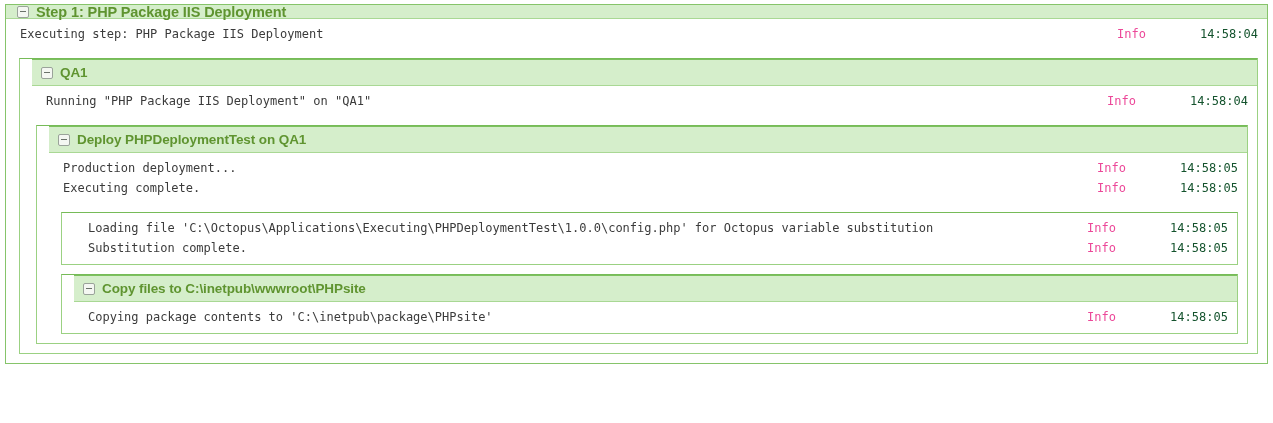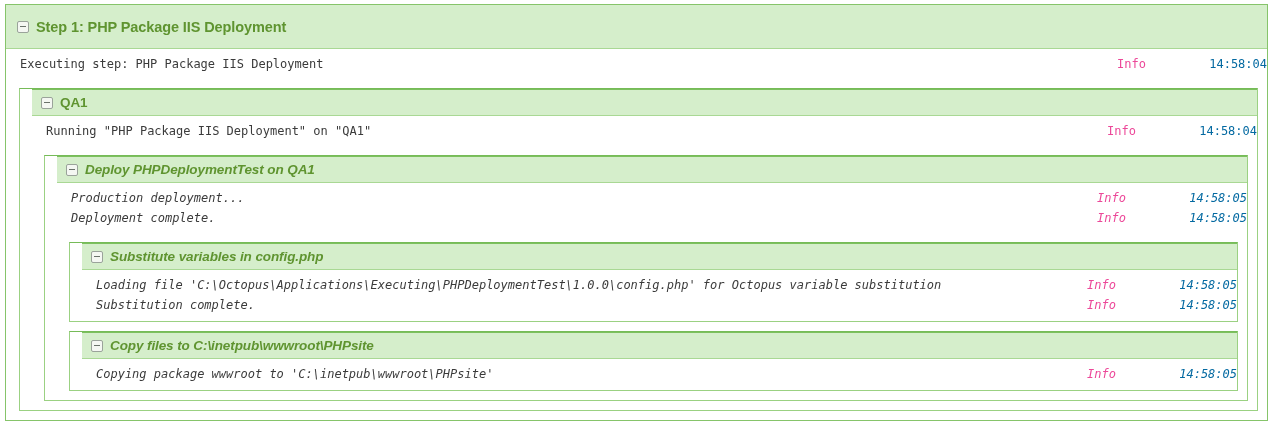--- a/index.html
+++ b/index.html
@@ -30,37 +30,37 @@
     background: #ffffff;
     box-sizing: border-box;
   }
   .block.nested {
     border: 1px solid #9bd182;
     border-top: 1px solid #76bb58;
     margin: 7px 7px 7px 12px;
     padding-left: 12px;
   }
   .block.level1.nested { margin: 8px 9px 9px 13px; }
-  .block.level2.nested { margin: 8px 9px 9px 12px; font-style: italic; }
+  .block.level2.nested { margin: 8px 9px 9px 4px; }
   .block.level3.nested { margin: 8px 9px 9px 12px; }
 
   
   .block-header {
     background: #d5eecb;
     border-top: 1px solid #7cc05e;
     border-bottom: 1px solid #a9d894;
     height: 27px;
     display: flex;
     align-items: center;
     padding-left: 9px;
     box-sizing: border-box;
   }
   .block.root > .block-header {
     border-top: none;
-    height: 44px;
+    height: 14px;
     padding-left: 11px;
   }
 
   
   .toggle-icon {
     width: 12px;
     height: 12px;
     min-width: 12px;
     border: 1px solid #9aa39a;
     border-radius: 2px;
@@ -114,22 +114,22 @@
   }
   .log-category {
     flex: 0 0 auto;
     width: 74px;
     text-align: left;
     color: #ec4899;
   }
   .log-time {
     flex: 0 0 auto;
     width: 76px;
-    text-align: right;
-    color: #0369a1;
+    text-align: center;
+    color: #14532d;
   }
 
   .block-body {
     background: #ffffff;
   }
 </style>
 </head>
 <body>
 
 <div class="task-log">
@@ -166,30 +166,26 @@
                   <span class="block-title">Deploy PHPDeploymentTest on QA1</span>
                 </div>
                 <div class="block-body">
                   <div class="log-rows">
                     <div class="log-row">
                       <div class="log-message">Production deployment...</div>
                       <div class="log-category">Info</div>
                       <div class="log-time">14:58:05</div>
                     </div>
                     <div class="log-row">
-                      <div class="log-message">Deployment complete.</div>
+                      <div class="log-message">Executing complete.</div>
                       <div class="log-category">Info</div>
                       <div class="log-time">14:58:05</div>
                     </div>
                   </div>
                   <div class="block level3 nested">
-                    <div class="block-header">
-                      <span class="toggle-icon"></span>
-                      <span class="block-title">Substitute variables in config.php</span>
-                    </div>
                     <div class="block-body">
                       <div class="log-rows">
                         <div class="log-row">
                           <div class="log-message">Loading file 'C:\Octopus\Applications\Executing\PHPDeploymentTest\1.0.0\config.php' for Octopus variable substitution</div>
                           <div class="log-category">Info</div>
                           <div class="log-time">14:58:05</div>
                         </div>
                         <div class="log-row">
                           <div class="log-message">Substitution complete.</div>
                           <div class="log-category">Info</div>
@@ -199,21 +195,21 @@
                     </div>
                   </div>
                   <div class="block level3 nested">
                     <div class="block-header">
                       <span class="toggle-icon"></span>
                       <span class="block-title">Copy files to C:\inetpub\wwwroot\PHPsite</span>
                     </div>
                     <div class="block-body">
                       <div class="log-rows">
                         <div class="log-row">
-                          <div class="log-message">Copying package wwwroot to 'C:\inetpub\wwwroot\PHPsite'</div>
+                          <div class="log-message">Copying package contents to 'C:\inetpub\package\PHPsite'</div>
                           <div class="log-category">Info</div>
                           <div class="log-time">14:58:05</div>
                         </div>
                       </div>
                     </div>
                   </div>
                 </div>
               </div>
             </div>
           </div>

